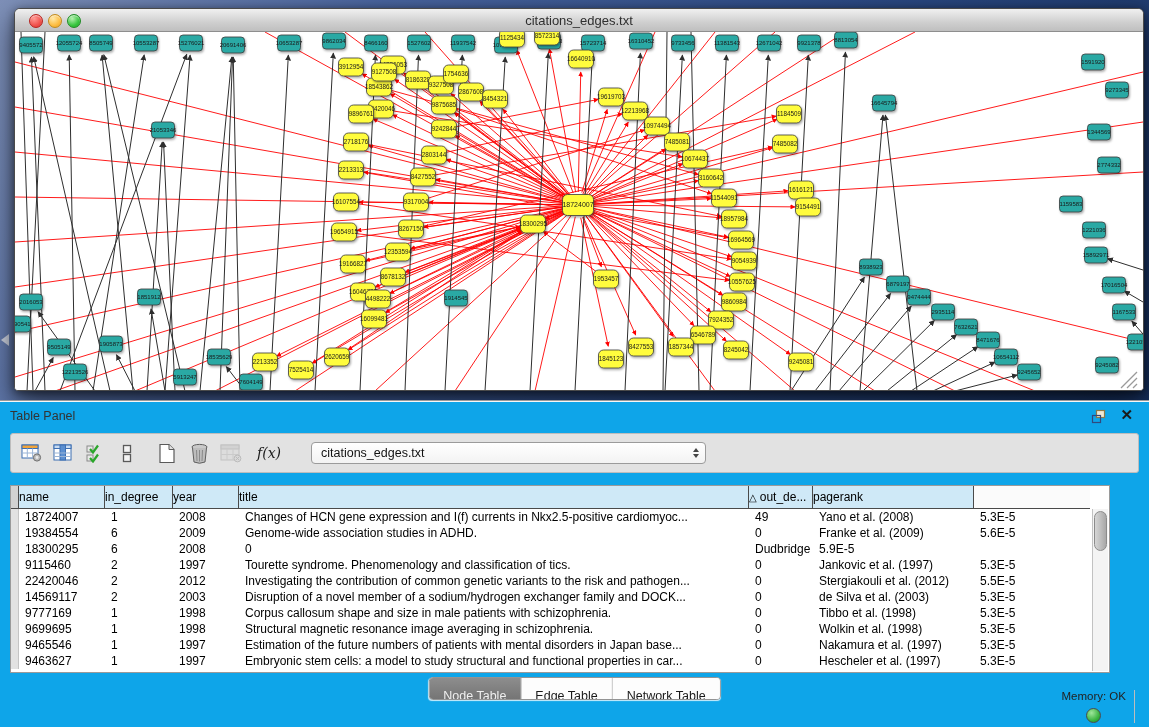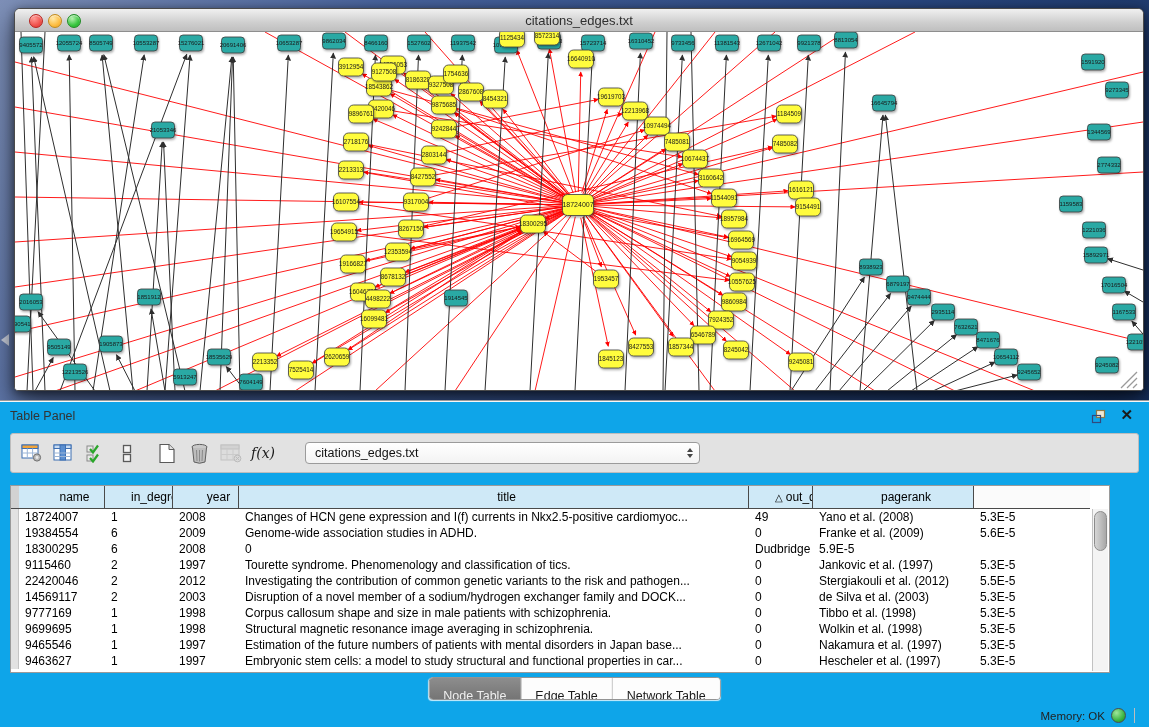--- a/index.html
+++ b/index.html
@@ -25,52 +25,52 @@
     border-top:1px solid #9a9a9a;box-shadow:inset 0 1px 0 #f6f6f6;}
   .tp-header{position:absolute;left:0;top:2px;width:100%;height:26px;}
   .tp-title{position:absolute;left:10px;top:6px;font-size:12.5px;color:#333;}
   .tp-float{position:absolute;right:42px;top:6px;width:16px;height:15px;cursor:pointer;}
   .tp-close{position:absolute;right:16px;top:4px;font-size:15px;font-weight:bold;color:#1a1a1a;cursor:pointer;line-height:16px;}
   
   .tp-toolbar{position:absolute;left:10px;top:32px;width:1129px;height:40px;background:#e2e2e2;
     border:1px solid #bdbdbd;border-radius:3px;display:flex;align-items:center;padding:0 0 0 8px;box-sizing:border-box;}
   .tbtn{width:24px;height:26px;margin-right:8px;display:flex;align-items:center;justify-content:center;border-radius:3px;}
   .tbtn.disabled{opacity:.45;}
-  .fx{font-family:"DejaVu Serif",serif;font-style:italic;font-size:14px;color:#1a1a1a;margin-right:14px;margin-left:0;}
+  .fx{font-family:"DejaVu Serif",serif;font-style:italic;font-size:14px;color:#1a1a1a;margin-right:14px;margin-left:6px;}
   .combo{width:395px;height:22px;background:linear-gradient(#ffffff,#f3f3f3);border:1px solid #9b9b9b;border-radius:4px;
     margin-left:16px;display:flex;align-items:center;padding:0 6px 0 9px;box-sizing:border-box;font-size:12.5px;color:#111;}
   .combo .cval{flex:1;overflow:hidden;white-space:nowrap;}
   .combo .arrows{display:flex;flex-direction:column;gap:2px;align-items:center;}
   .combo .arrows i{display:block;width:0;height:0;border-left:3.5px solid transparent;border-right:3.5px solid transparent;}
   .combo .arrows .up{border-bottom:4px solid #444;}
   .combo .arrows .dn{border-top:4px solid #444;}
   
   .tp-table{position:absolute;left:10px;top:84px;width:1100px;height:188px;background:#fff;border:1px solid #9a9a9a;
     box-sizing:border-box;overflow:hidden;}
   .tg-row{display:grid;grid-template-columns:8px 86px 68px 66px 510px 64px 161px 116px 1fr;}
   .th{height:22px;line-height:22px;background:#cfe9f7;border-right:1px solid #4a4a4a;border-bottom:1px solid #4a4a4a;
-    font-size:12px;color:#000;text-align:center;overflow:hidden;white-space:nowrap;padding-left:26px;}
+    font-size:12px;color:#000;text-align:left;overflow:hidden;white-space:nowrap;}
   .th.gut{background:#d2d2d2;}
   .th.fill{background:#fbfbfb;border-right:none;}
   .td{height:16px;line-height:16px;font-size:12px;color:#000;padding-left:6px;box-sizing:border-box;
     overflow:hidden;white-space:nowrap;text-align:left;}
   .td.gut{padding:0;background:#e2e2e2;border-right:1px solid #c4c4c4;}
   .sortmark{font-size:10px;margin-right:3px;}
   .vscroll{position:absolute;right:1px;top:23px;bottom:1px;width:15px;background:#f4f4f4;border-left:1px solid #c2c2c2;}
   .vthumb{position:absolute;left:1px;right:1px;top:2px;height:38px;border-radius:7px;
     background:linear-gradient(90deg,#d6d6d6,#a8a8a8);border:1px solid #8b8b8b;}
   
   .tp-tabs{position:absolute;left:50%;transform:translateX(-50%);top:276px;display:flex;height:21px;
     border:1px solid #949494;border-radius:4px;overflow:hidden;background:#fff;box-shadow:0 1px 1px rgba(255,255,255,.8);}
   .seg{padding:8px 14px;font-size:12.5px;line-height:21px;color:#1a1a1a;background:#fdfdfd;border-right:1px solid #bdbdbd;cursor:pointer;}
   .seg:last-child{border-right:none;text-align:right;}
   .seg.sel{background:linear-gradient(#8d8d8d,#757575);color:#efefef;}
   
   .tp-status{position:absolute;left:0;bottom:0;width:100%;height:26px;}
-  .mem{position:absolute;right:14px;bottom:5px;display:flex;align-items:center;gap:6px;padding-right:8px;border-right:1px solid #bdbdbd;}
+  .mem{position:absolute;right:14px;bottom:5px;display:flex;align-items:center;gap:6px;padding-right:8px;border-right:1px solid #bdbdbd;flex-direction:column;}
   .mem span{font-size:11.5px;color:#222;}
   .memdot{width:13px;height:13px;border-radius:50%;border:1px solid #4c4c4c;
     background:radial-gradient(circle at 35% 30%,#9fe69b,#35b13c 65%,#1f8f26);}
 </style>
 </head>
 <body>
 
 <div class="desktop">
   <div class="collapse-arrow"></div>
 

